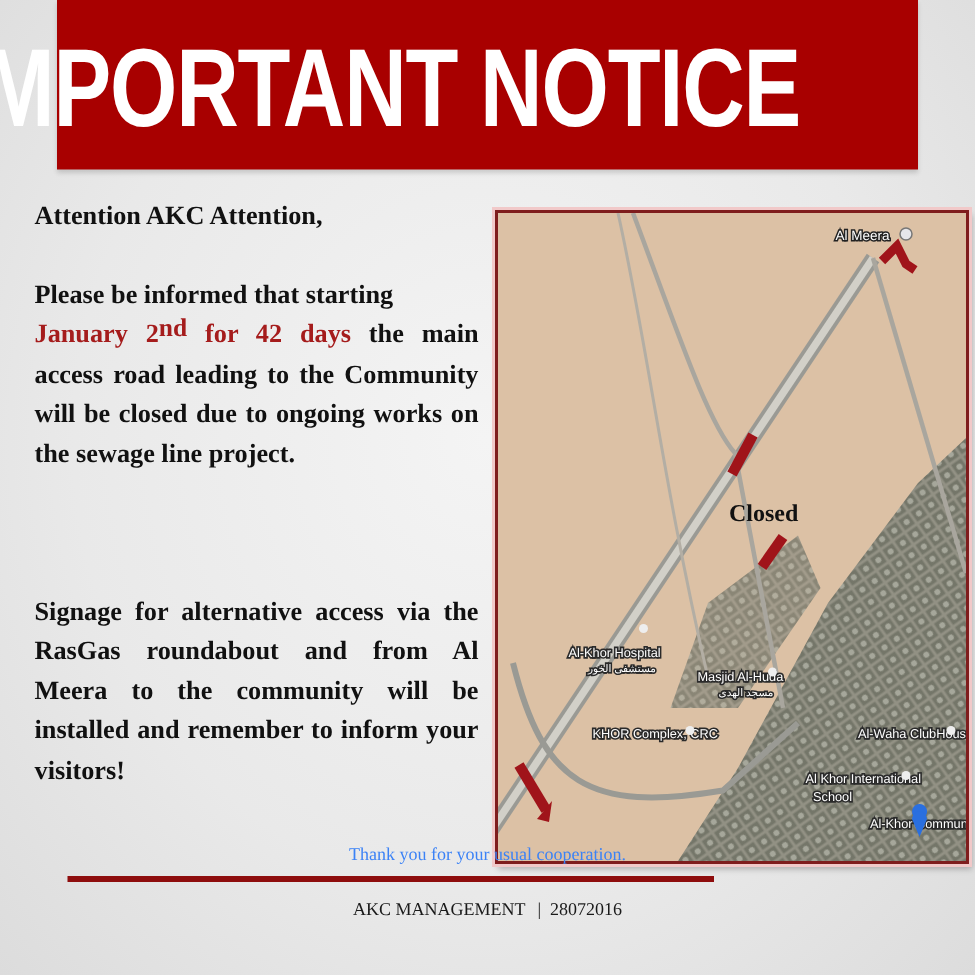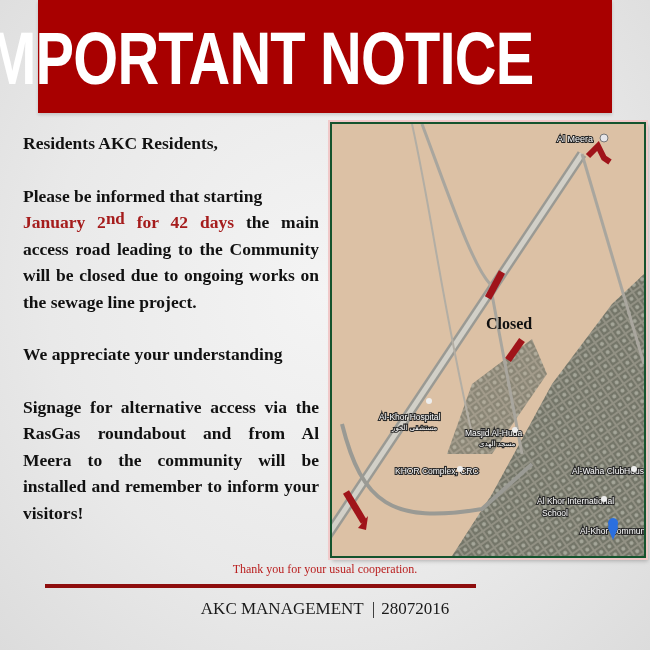--- a/index.html
+++ b/index.html
@@ -34,62 +34,62 @@
     color:#111;
   }
   .body-text p { margin:0; }
   .greeting { margin-bottom:26px !important; }
   .justify { text-align:justify; }
   .gap { height:26px; }
   .red { color:#a51c1c; }
   .sup { font-size:17px; vertical-align:top; position:relative; top:-3px; }
 
   .map {
-    position:absolute; left:330px; top:122px; width:312px; height:432px;
-    border:2px solid #14532d;
+    position:absolute; left:330px; top:140px; width:312px; height:432px;
+    border:2px solid #7f1d1d;
     box-shadow: 0 0 0 2px #f1c9c9, 2px 3px 4px rgba(0,0,0,0.25);
     overflow:hidden;
     background:#a3a3a3;
   }
   .map svg { display:block; }
 
   .thanks {
     position:absolute; left:0; width:650px; top:562px;
-    text-align:center; font-size:12px; color:#b91c1c;
+    text-align:center; font-size:12px; color:#3b82f6;
     font-family: "Liberation Serif", serif;
   }
   .rule {
     position:absolute; left:45px; top:584px; width:431px; height:4px;
     background:#8e0d0d;
     left:45px; width:431px;
   }
   .rule { left:45px; width:431px; }
   .footer {
     position:absolute; left:0; width:650px; top:599px;
-    text-align:center; font-size:17px; color:#1a1a1a;
+    text-align:center; font-size:12px; color:#1a1a1a;
     font-family: "Liberation Serif", serif;
   }
   .footer .sep { margin:0 6px 0 8px; }
 </style>
 </head>
 <body>
 
 <div class="banner">
   <div class="banner-title">IMPORTANT NOTICE</div>
 </div>
 
 <div class="body-text">
-  <p class="greeting">Residents AKC Residents,</p>
+  <p class="greeting">Attention AKC Attention,</p>
   <p class="justify">
     <span>Please be informed that starting</span><br>
     <span class="red"><span>January 2</span><span class="sup">nd</span><span> for 42 days</span></span><span> the main access road leading to the Community will be closed due to ongoing works on the sewage line project.</span>
   </p>
   <div class="gap"></div>
   <p>
-    <span>We appreciate your understanding</span><br>
+    <br>
   </p>
   <div class="gap"></div>
   <p class="justify">Signage for alternative access via the RasGas roundabout and from Al Meera to the community will be installed and remember to inform your visitors!</p>
 </div>
 
 <div class="map">
   <svg width="312" height="432" viewBox="0 0 312 432" xmlns="http://www.w3.org/2000/svg">
     <defs>
       <pattern id="grid" width="10" height="10" patternUnits="userSpaceOnUse" patternTransform="rotate(-35)">
         <rect width="10" height="10" fill="#8e8e82"></rect>

